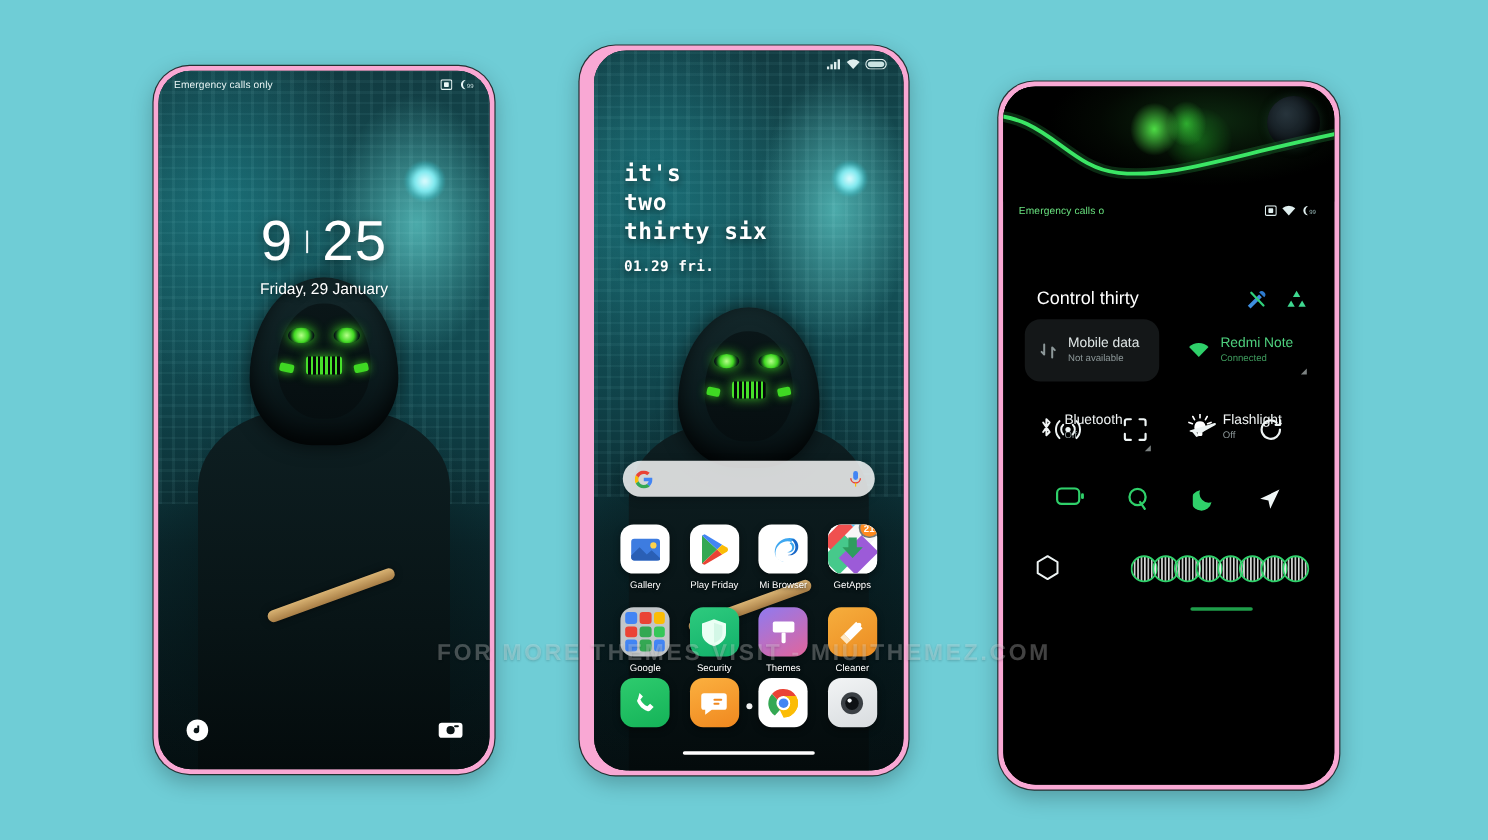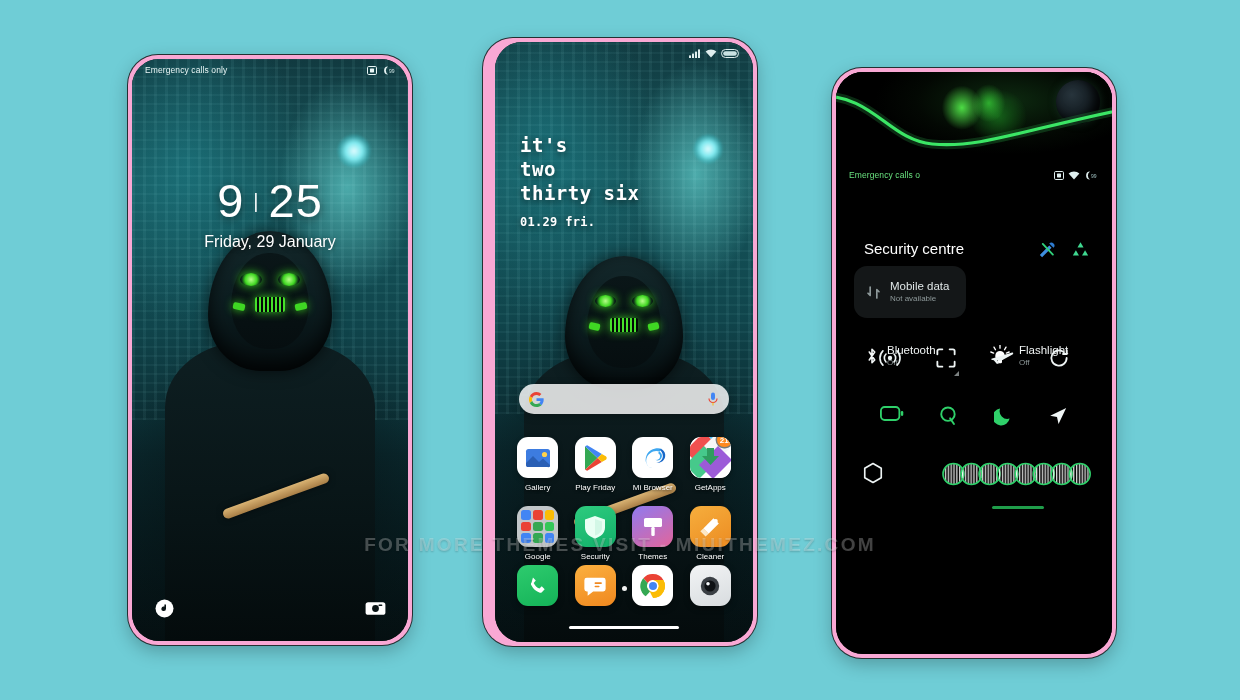--- a/index.html
+++ b/index.html
@@ -112,21 +112,21 @@
   .clock{
     position:absolute; left:0; right:0; top:118px; text-align:center; z-index:5;
     color:#fff;
   }
   .clock .t{
     font-size:47px; font-weight:300; letter-spacing:1px; line-height:1;
     text-shadow:0 2px 9px rgba(0,0,0,.55);
     display:flex; align-items:center; justify-content:center; gap:9px;
   }
   .clock .sep{ font-size:20px; font-weight:300; opacity:.95; }
-  .clock .d{ margin-top:9px; font-size:16px; font-weight:400; text-shadow:0 1px 5px rgba(0,0,0,.6); }
+  .clock .d{ margin-top:9px; font-size:13px; font-weight:400; text-shadow:0 1px 5px rgba(0,0,0,.6); }
 
   .lockbtn{
     position:absolute; bottom:22px; width:21px; height:21px; z-index:6;
     display:flex; align-items:center; justify-content:center;
   }
   .lockbtn.l{ left:22px; }
   .lockbtn.r{ right:22px; }
 
   
   .widget{
@@ -554,21 +554,21 @@
           </span>
           <span class="ic">
             <svg width="15" height="9" viewBox="0 0 15 9">
                 <path d="M6 .6A3.9 3.9 0 1 0 6 8.4 4.6 4.6 0 0 1 6 .6Z" fill="#dfeeee"></path>
                 <text x="7" y="7" font-size="5" fill="#9fc0c0" font-family="sans-serif">99</text>
               </svg>
           </span>
         </span>
       </div>
 
-      <div class="cc-title">Security centre</div>
+      <div class="cc-title">Control thirty</div>
 
       <div class="cc-actions">
         <span class="ic">
           <svg width="19" height="19" viewBox="0 0 24 24">
               <path d="M4 18.8 14.2 8.6l1.2 1.2L5.2 20Z" stroke="#3f8fe0" stroke-width="2.4" stroke-linecap="round" fill="none"></path>
               <path d="M19.6 4.4a3.8 3.8 0 0 0-5.4 0l5.4 5.4a3.8 3.8 0 0 0 0-5.4Z" fill="#2e7bd0"></path>
               <path d="M6 5 18.8 18.4" stroke="#2fd07a" stroke-width="2.4" stroke-linecap="round" fill="none"></path>
             </svg>
         </span>
         <span class="ic">
@@ -585,20 +585,32 @@
           <svg width="15" height="15" viewBox="0 0 18 18">
               <path d="M5 2.5v10l-2.6-2.6M13 15.5v-10l2.6 2.6" stroke="#8d9899" stroke-width="2" fill="none" stroke-linecap="round" stroke-linejoin="round"></path>
             </svg>
         </span>
         <span class="bt-txt">
           <span class="n" style="color:#dfe6e6;display:block;">Mobile data</span>
           <span class="s" style="color:#8d9899;display:block;">Not available</span>
         </span>
       </div>
 
+      <div class="bigtile" style="left:142px;top:194px;width:118px;">
+        <span class="ic">
+          <svg width="18" height="14" viewBox="0 0 20 15">
+              <path d="M10 13.6 1 4.4a12.8 12.8 0 0 1 18 0Z" fill="#2fd06a"></path>
+            </svg>
+        </span>
+        <span class="bt-txt">
+          <span class="n" style="color:#4ed07e;display:block;">Redmi Note</span>
+          <span class="s" style="color:#3f9c5e;display:block;">Connected</span>
+        </span>
+        <span class="corner"></span>
+      </div>
 
       <div class="bigtile" style="left:18px;top:258px;width:112px;">
         <span class="ic">
           <svg width="12" height="18" viewBox="0 0 12 20">
               <path d="M3 5.6 9 14.4 6 17.5V2.5l3 3.1-6 8.8" stroke="#f2f6f6" stroke-width="1.8" fill="none" stroke-linejoin="round" stroke-linecap="round"></path>
             </svg>
         </span>
         <span class="bt-txt">
           <span class="n" style="color:#f0f4f4;display:block;">Bluetooth</span>
           <span class="s" style="color:#8d9899;display:block;">Off</span>

